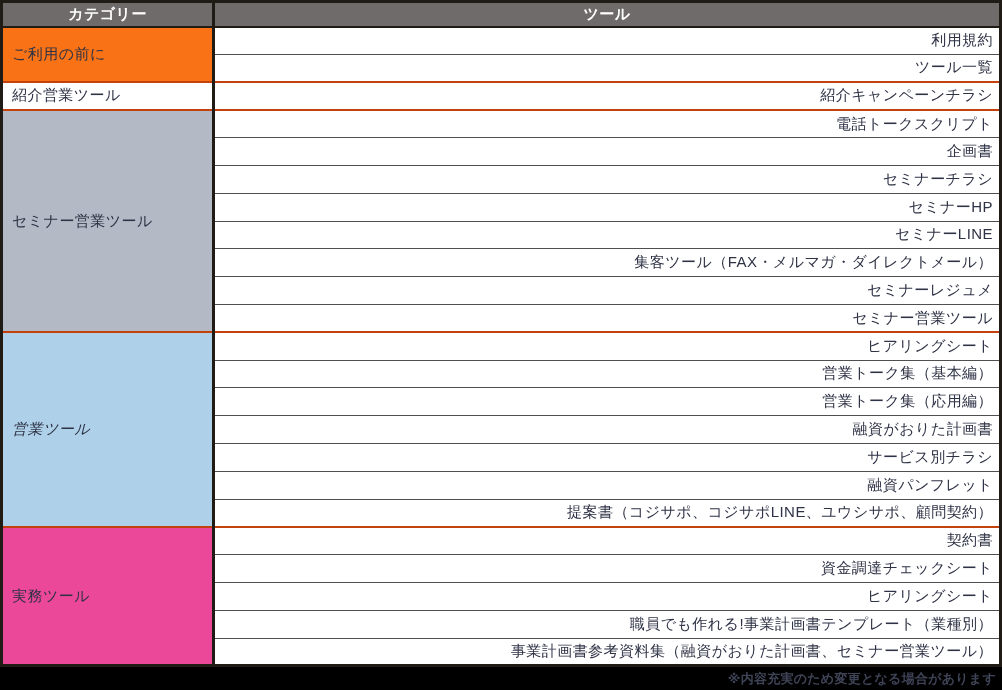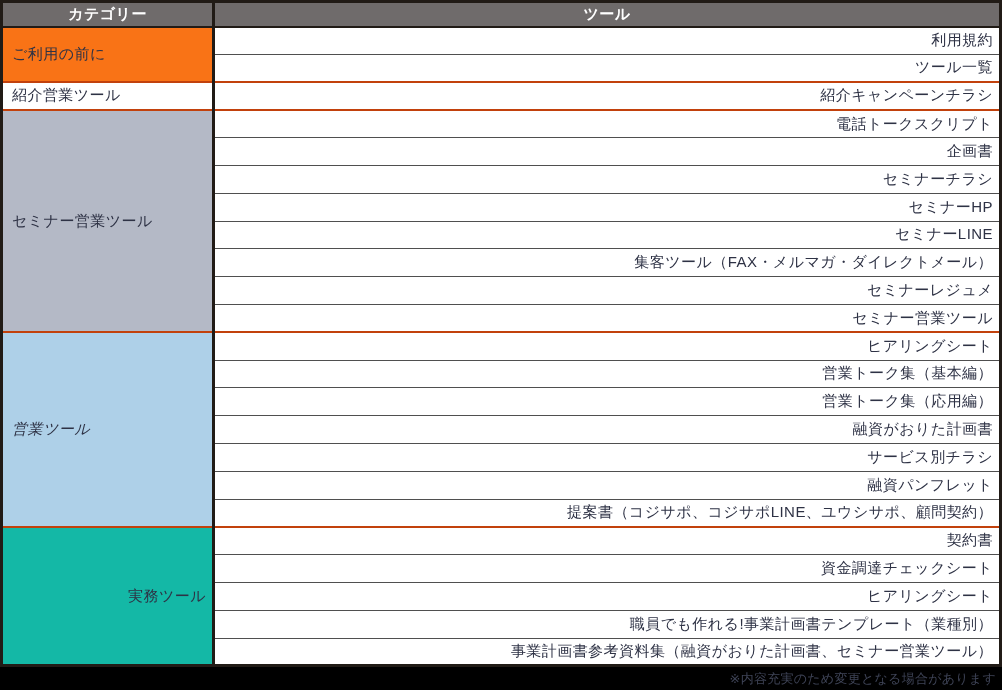--- a/index.html
+++ b/index.html
@@ -59,21 +59,21 @@
     bottom: 0;
     width: 1002px;
     height: 23px;
     background: var(--footer-bg, #000000);
     box-sizing: border-box;
     text-align: right;
     padding: 2px 6px 0 0;
   }
   #footer-band .note {
     font-size: 13px;
-    font-weight: normal;
+    font-weight: bold;
     letter-spacing: 0.02em;
     color: var(--footer-text, #3e4356);
     white-space: nowrap;
   }
 </style>
 </head>
 <body>
 
 <div id="screen">
   <table id="tool-table">
@@ -140,21 +140,21 @@
         <tr>
           <td class="tool-cell">サービス別チラシ</td>
         </tr>
         <tr>
           <td class="tool-cell">融資パンフレット</td>
         </tr>
         <tr>
           <td class="tool-cell">提案書（コジサポ、コジサポLINE、ユウシサポ、顧問契約）</td>
         </tr>
         <tr class="section-start">
-          <td class="cat-cell" rowspan="5" style="background: #14b8a6; text-align: right;">実務ツール</td>
+          <td class="cat-cell" rowspan="5" style="background: #ec4899;">実務ツール</td>
           <td class="tool-cell">契約書</td>
         </tr>
         <tr>
           <td class="tool-cell">資金調達チェックシート</td>
         </tr>
         <tr>
           <td class="tool-cell">ヒアリングシート</td>
         </tr>
         <tr>
           <td class="tool-cell">職員でも作れる!事業計画書テンプレート（業種別）</td>

